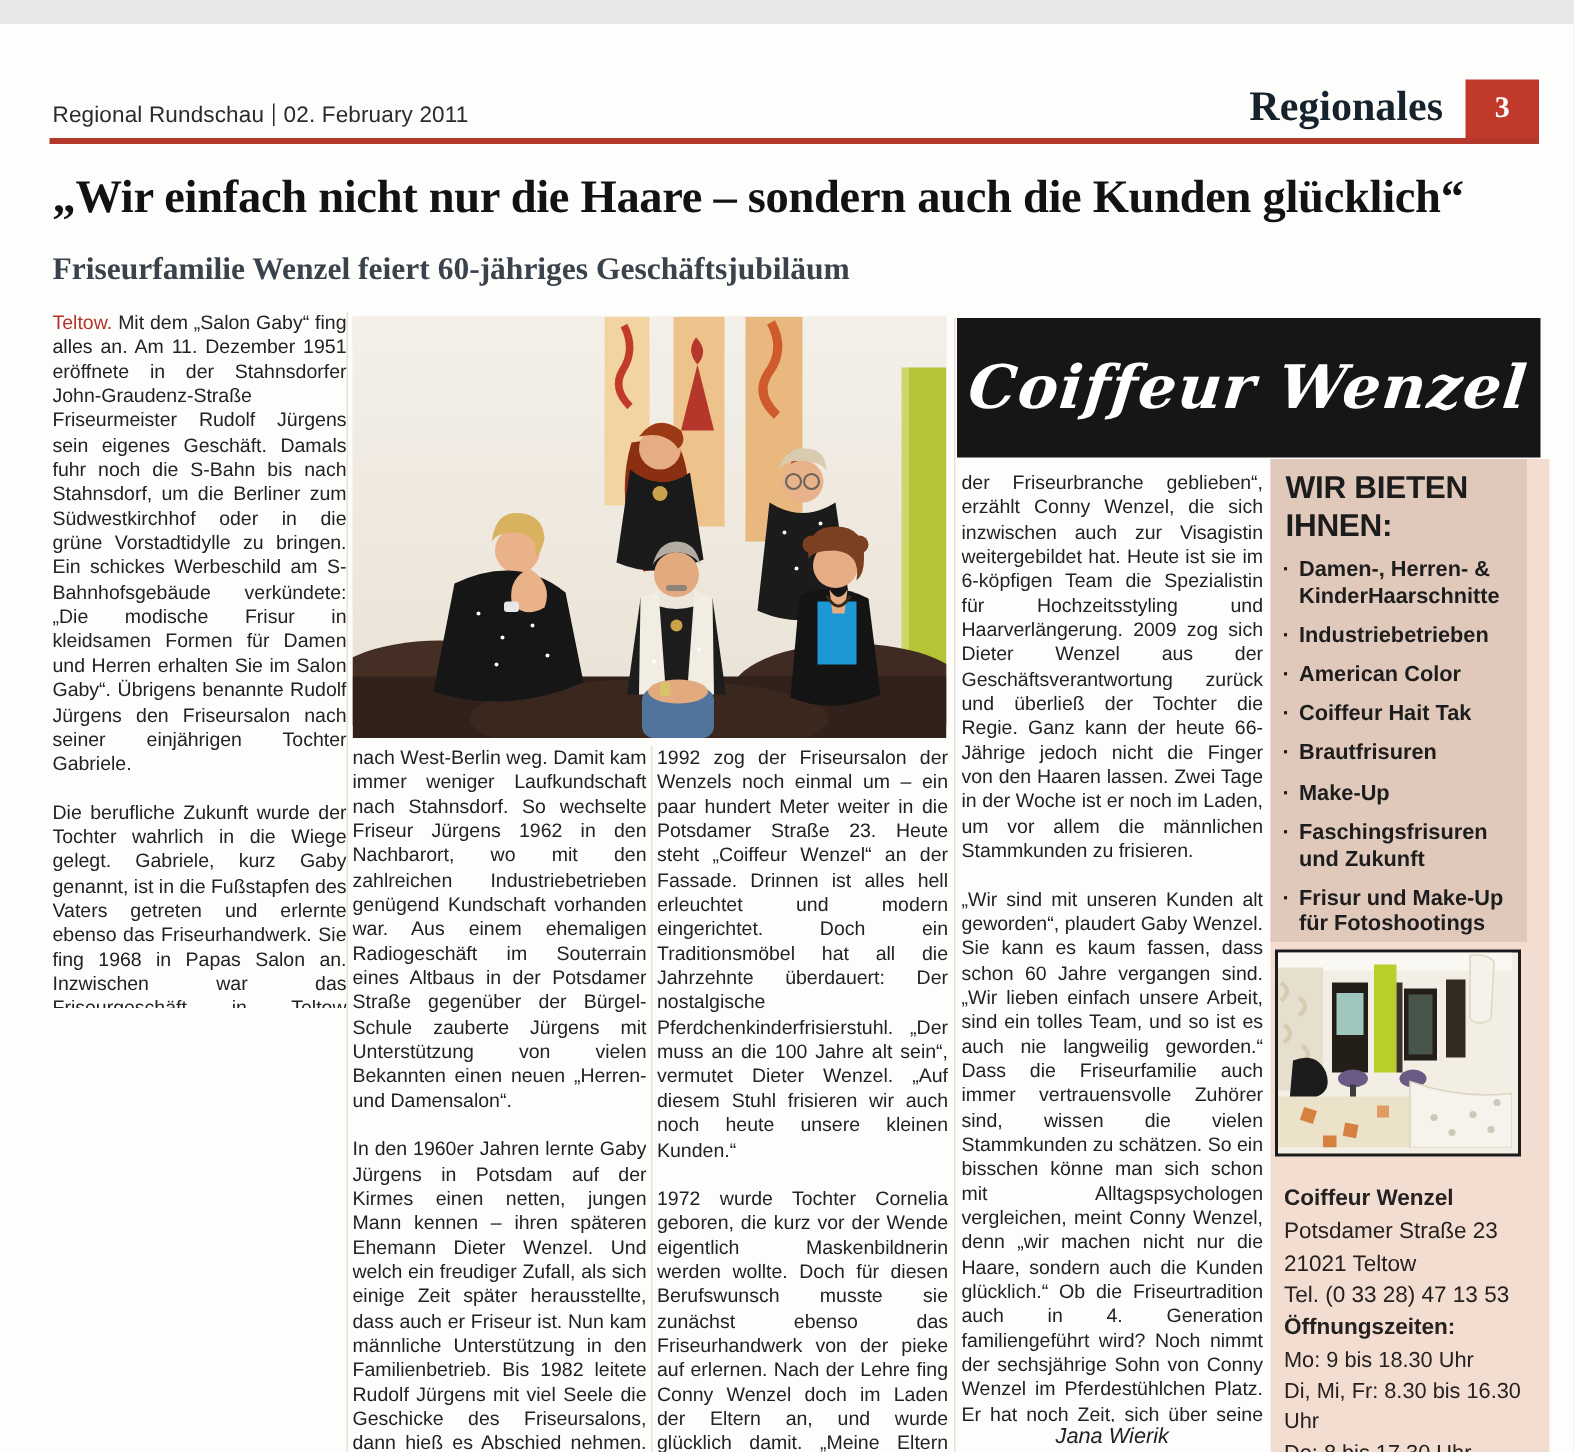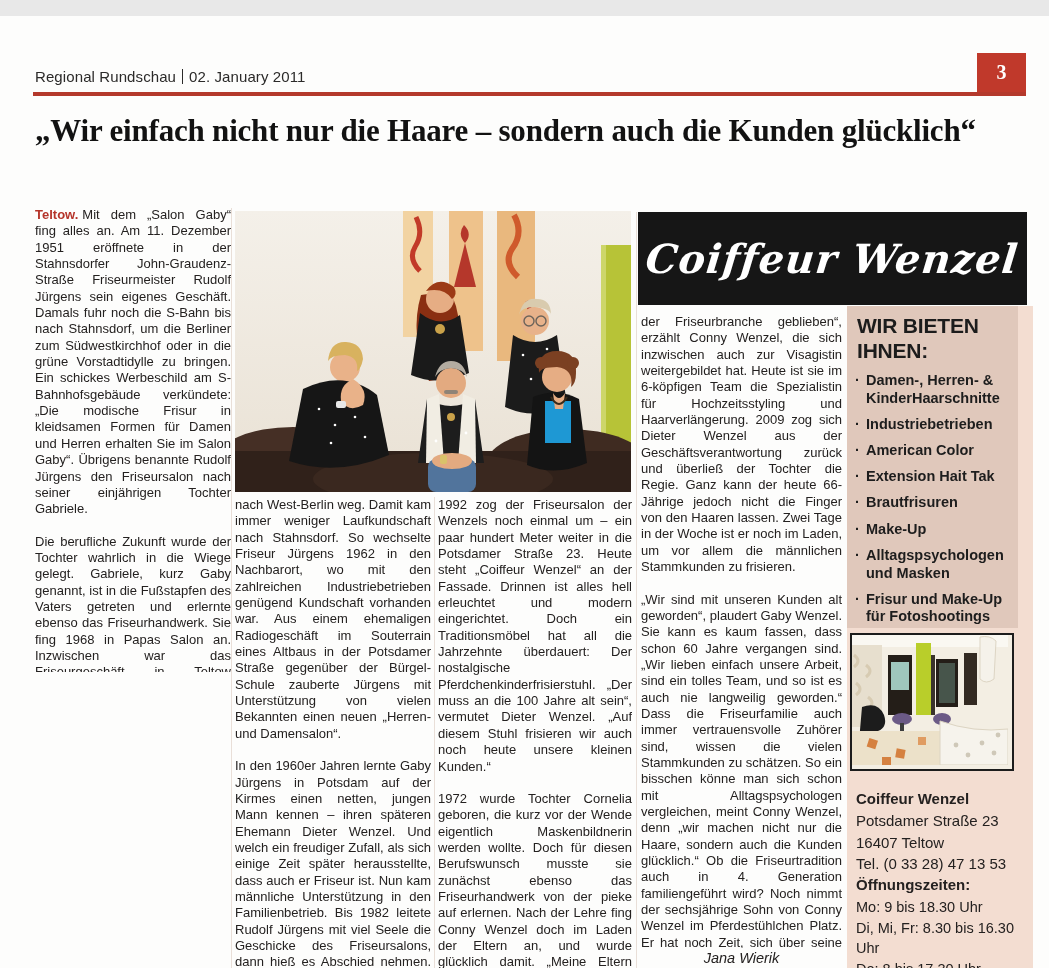--- a/index.html
+++ b/index.html
@@ -28,21 +28,21 @@
 
   
   .col{position:absolute;font-size:13px;line-height:16.35px;text-align:justify;
     hyphens:auto;-webkit-hyphens:auto;overflow:hidden;color:#242120;}
   .col p{margin:0;}
   .col p + p{margin-top:16px;}
   .col1{left:35px;top:191px;width:196px;height:465px;}
   .col2{left:235px;top:481px;width:196px;height:487px;}
   .col3{left:438px;top:481px;width:194px;height:487px;}
   .col4{left:641px;top:298px;width:201px;height:634px;}
-  .dateline{color:#b5342a;font-weight:bold;margin-right:4px;}
+  .dateline{color:#b5342a;font-weight:normal;margin-right:4px;}
   .author{position:absolute;left:641px;top:934px;width:201px;text-align:center;
     font-style:italic;font-size:14.5px;color:#242120;}
 
   .col-sep{position:absolute;width:1px;background:#e9dfd8;}
   .sep1{left:231px;top:192px;height:770px;}
   .sep2{left:434px;top:481px;height:481px;}
   .sep3{left:636px;top:196px;height:766px;}
 
   
   .family-photo{position:absolute;left:235px;top:195px;width:396px;height:281px;overflow:hidden;background:#efe9df;}
@@ -68,28 +68,30 @@
   .ad-hours .heading{font-weight:bold;font-size:15px;margin-bottom:2px;}
 </style>
 </head>
 <body>
 
 <div class="page">
 
   <div class="masthead">
     <span>Regional Rundschau</span>
     <span class="divider"></span>
-    <span>02. January 2011</span>
-  </div>
+    <span>02. February 2011</span>
+  </div>
+  <div class="section-label">Regionales</div>
   <div class="page-number-box">
     <span>3</span>
   </div>
   <div class="header-rule"></div>
 
   <div class="headline">„Wir einfach nicht nur die Haare – sondern auch die Kunden glücklich“</div>
+  <div class="subheadline">Friseurfamilie Wenzel feiert 60-jähriges Geschäftsjubiläum</div>
 
   <div class="col-sep sep1"></div>
   <div class="col-sep sep2"></div>
   <div class="col-sep sep3"></div>
 
   <div class="col col1">
     <p><span class="dateline">Teltow.</span><span>Mit dem „Salon Gaby“ fing alles an. Am 11. Dezember 1951 eröffnete in der Stahnsdorfer John-Graudenz-Straße Friseurmeister Rudolf Jürgens sein eigenes Geschäft. Damals fuhr noch die S-Bahn bis nach Stahnsdorf, um die Berliner zum Südwestkirchhof oder in die grüne Vorstadtidylle zu bringen. Ein schickes Werbeschild am S-Bahnhofsgebäude verkündete: „Die modische Frisur in kleidsamen Formen für Damen und Herren erhalten Sie im Salon Gaby“. Übrigens benannte Rudolf Jürgens den Friseursalon nach seiner einjährigen Tochter Gabriele.</span></p>
     <p>Die berufliche Zukunft wurde der Tochter wahrlich in die Wiege gelegt. Gabriele, kurz Gaby genannt, ist in die Fußstapfen des Vaters getreten und erlernte ebenso das Friseurhandwerk. Sie fing 1968 in Papas Salon an. Inzwischen war das Friseurgeschäft in Teltow beheimatet. Mit dem Mauerbau 1961 brach die S-Bahnanbindung</p>
   </div>
 
@@ -202,33 +204,33 @@
       <div class="offer-item">
           <span class="dot">·</span>
           <span>Industriebetrieben</span>
         </div>
       <div class="offer-item">
           <span class="dot">·</span>
           <span>American Color</span>
         </div>
       <div class="offer-item">
           <span class="dot">·</span>
-          <span>Extension Hait Tak</span>
+          <span>Coiffeur Hait Tak</span>
         </div>
       <div class="offer-item">
           <span class="dot">·</span>
           <span>Brautfrisuren</span>
         </div>
       <div class="offer-item">
           <span class="dot">·</span>
           <span>Make-Up</span>
         </div>
       <div class="offer-item">
           <span class="dot">·</span>
-          <span>Alltagspsychologen und Masken</span>
+          <span>Faschingsfrisuren und Zukunft</span>
         </div>
       <div class="offer-item">
           <span class="dot">·</span>
           <span>Frisur und Make-Up für Fotoshootings</span>
         </div>
     </div>
 
     <div class="salon-photo">
       <svg width="156" height="130" viewBox="0 0 156 130">
         <rect width="156" height="130" fill="#f3eee3"></rect>
@@ -259,21 +261,21 @@
           <circle cx="116" cy="120" r="2.4" fill="#cfc8b8"></circle>
         <circle cx="130" cy="108" r="2.4" fill="#cfc8b8"></circle>
           <circle cx="142" cy="118" r="2.4" fill="#cfc8b8"></circle>
         <circle cx="146" cy="100" r="2.4" fill="#cfc8b8"></circle>
       </svg>
     </div>
 
     <div class="ad-contact">
       <div class="name">Coiffeur Wenzel</div>
       <div>Potsdamer Straße 23</div>
-      <div>16407 Teltow</div>
+      <div>21021 Teltow</div>
       <div>Tel. (0 33 28) 47 13 53</div>
     </div>
 
     <div class="ad-hours">
       <div class="heading">Öffnungszeiten:</div>
       <div>Mo: 9 bis 18.30 Uhr</div>
       <div>Di, Mi, Fr: 8.30 bis 16.30 Uhr</div>
       <div>Do: 8 bis 17.30 Uhr</div>
       <div>Sa: nach Vereinbarung</div>
     </div>

